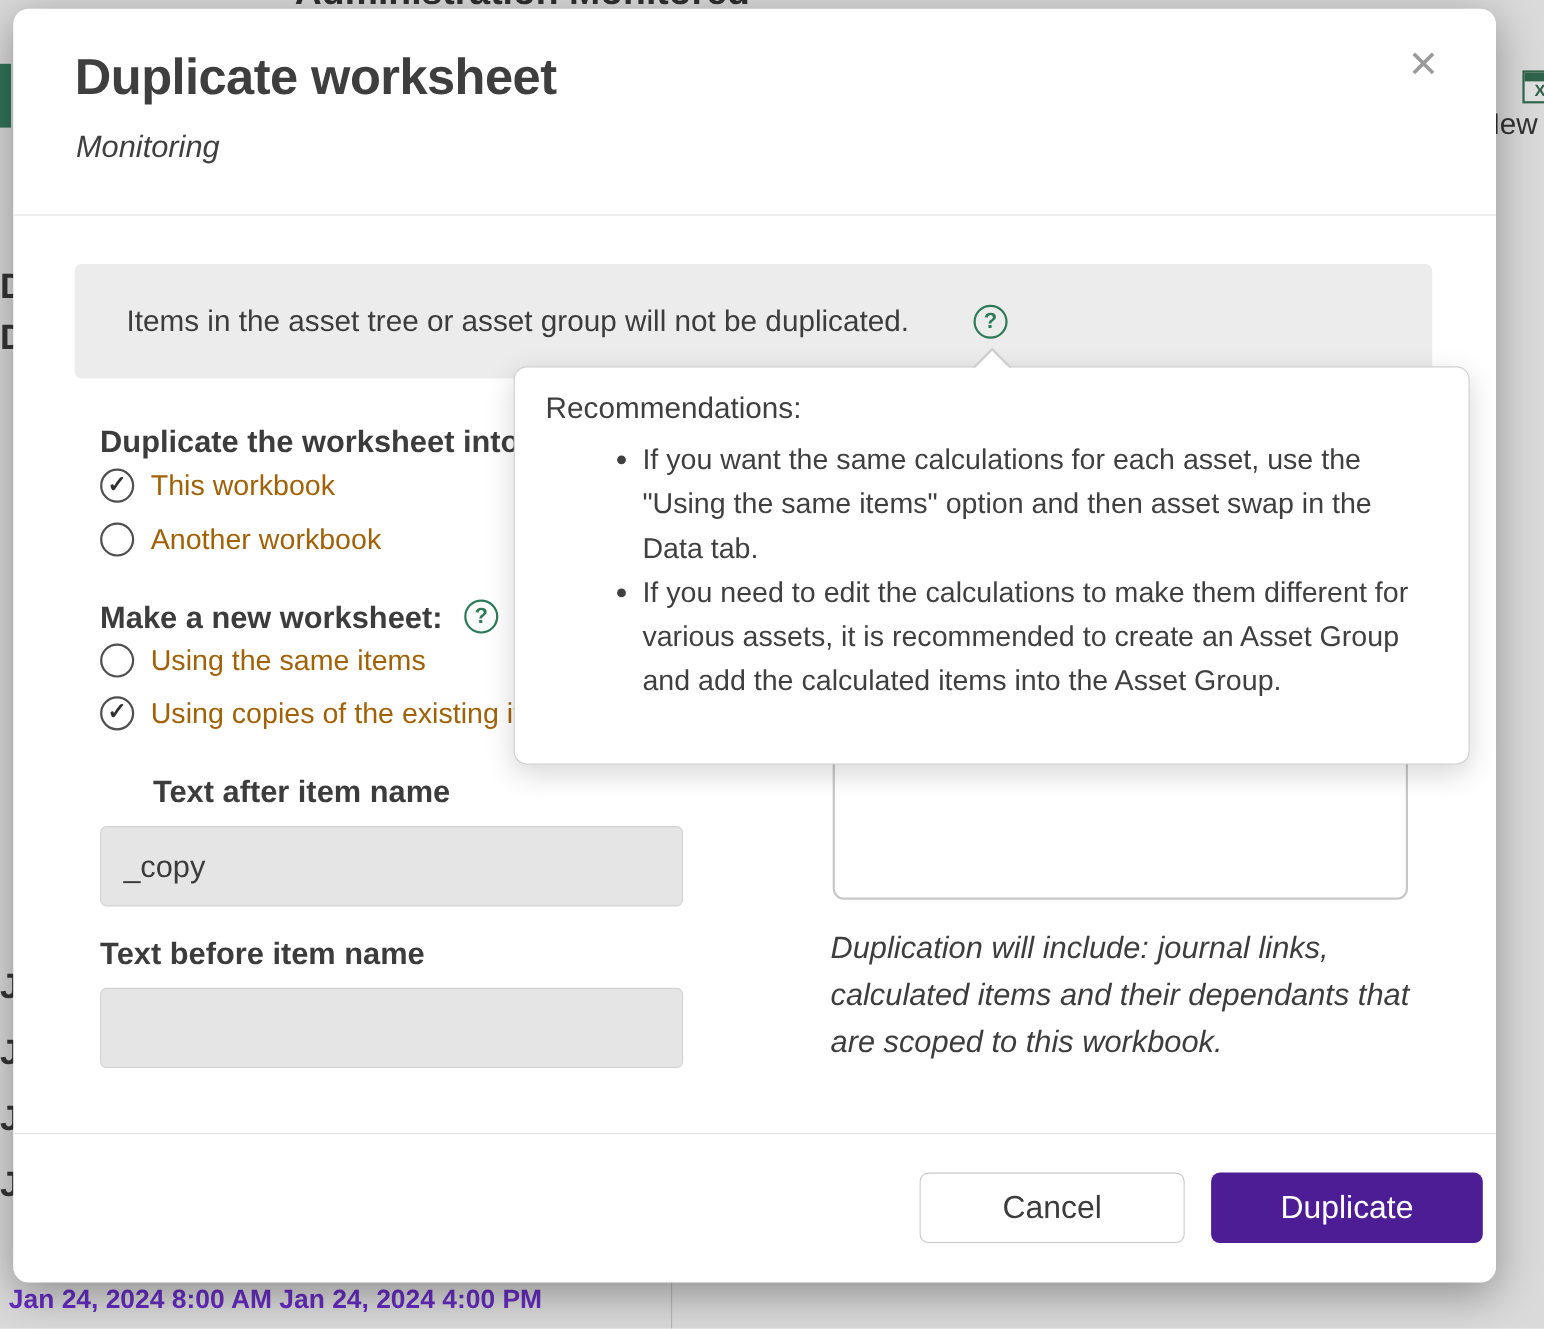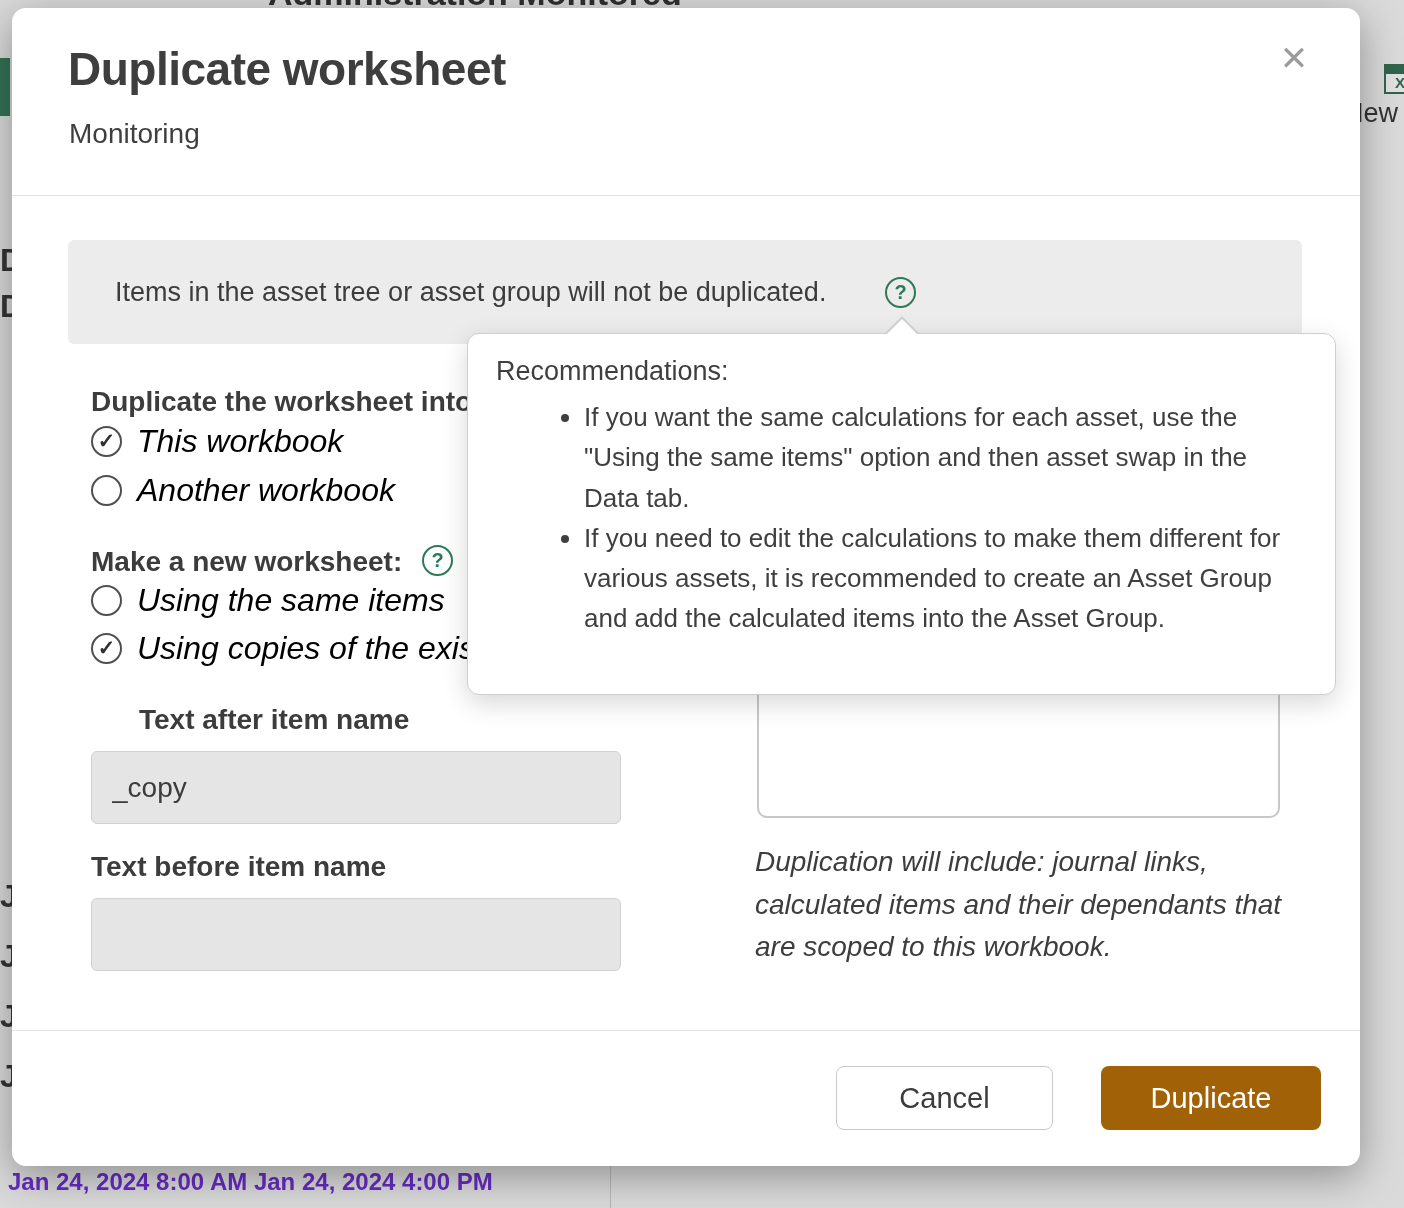--- a/index.html
+++ b/index.html
@@ -25,21 +25,21 @@
 
   
   .modal {
     position:absolute; left:12px; top:8px; width:1348px; height:1158px;
     background:#fff; border-radius:14px; z-index:10;
     box-shadow:0 10px 40px rgba(0,0,0,0.35);
   }
   .modal > * { position:absolute; }
 
   .m-title { left:56px; top:34px; font-size:46px; font-weight:700; color:#3e3e3e; letter-spacing:-0.5px; white-space:nowrap; }
-  .m-subtitle { left:57px; top:110px; font-size:28px; color:#3f3f3f; }
+  .m-subtitle { left:57px; top:110px; font-size:28px; font-style:italic; color:#3f3f3f; }
   .m-close { left:1258px; top:26px; width:48px; height:48px; font-size:34px; color:#9b9b9b;
              display:flex; align-items:center; justify-content:center; cursor:pointer; }
   .m-divider { left:0; top:187px; width:1348px; height:1px; background:#e3e3e3; }
 
   .banner { left:56px; top:232px; width:1234px; height:104px; background:#ececec; border-radius:6px;
             display:flex; align-items:center; padding-left:47px; }
   .banner-text { font-size:27px; color:#3c3c3c; width:752px; }
   .help-icon { width:31px; height:31px; border:2.5px solid #2c7a57; border-radius:50%; color:#2c7a57;
                font-weight:700; font-size:20px; display:flex; align-items:center; justify-content:center;
                flex:0 0 auto; background:#fff0; cursor:pointer; }
@@ -50,37 +50,37 @@
   .lbl-newws { left:79px; top:538px; }
   .help-newws { left:410px; top:537px; }
   .lbl-after { left:79px; top:696px;margin-left:48px; }
   .lbl-before { left:79px; top:843px; }
 
   .radio-row { left:79px; display:flex; align-items:center; gap:15px; height:34px; cursor:pointer; }
   .rr-1 { top:416px; } .rr-2 { top:465px; } .rr-3 { top:575px; } .rr-4 { top:623px; }
   .radio-circle { width:31px; height:31px; border:2.5px solid #4f4f4f; border-radius:50%;
                   display:flex; align-items:center; justify-content:center; flex:0 0 auto; }
   .radio-check { font-size:21px; font-weight:700; color:#2f2f2f; line-height:1; margin-top:-2px; }
-  .radio-label { font-size:32px; color:#000000; white-space:nowrap;font-style:italic; }
+  .radio-label { font-size:26px; color:#a16207; white-space:nowrap; }
 
   .text-input { width:530px; height:73px; border:1px solid #d2d2d2; border-radius:6px;
                 font-size:28px; color:#3c3c3c; padding:0 20px; background:#e5e5e5; font-family:inherit; }
   .in-after { left:79px; top:743px; }
   .in-before { left:79px; top:890px; }
 
   .right-box { left:745px; top:537px; width:523px; height:273px; border:2px solid #c7c7c7;
                border-radius:10px; background:#fff; resize:none; z-index:12; font-family:inherit; font-size:26px; padding:14px 18px; color:#3c3c3c; }
 
   .note { left:743px; top:833px; width:530px; font-size:28px; font-style:italic; color:#3d3d3d; line-height:1.52; }
 
   .f-divider { left:0; top:1022px; width:1348px; height:1px; background:#e3e3e3; }
   .btn { height:64px; border-radius:8px; font-size:29px; display:flex; align-items:center;
          justify-content:center; cursor:pointer; font-family:inherit; }
-  .btn-cancel { left:824px; top:1058px; width:217px; background:#fff; border:1px solid #c9c9c9; color:#3c3c3c; }
-  .btn-duplicate { left:1089px; top:1058px; width:220px; background:#a16207; border:none; color:#fff; }
+  .btn-cancel { left:824px; top:1058px; width:241px; background:#fff; border:1px solid #c9c9c9; color:#3c3c3c; }
+  .btn-duplicate { left:1089px; top:1058px; width:247px; background:#4c1d95; border:none; color:#fff; }
 
   
   .tooltip { left:455px; top:325px; width:869px; height:362px; background:#fff;
              border:1px solid #cfcfcf; border-radius:12px; z-index:30;
              box-shadow:0 8px 26px rgba(0,0,0,0.16); padding:22px 26px 0 28px; }
   .tooltip::before { content:""; position:absolute; left:416px; top:-18px;
              border-left:18px solid transparent; border-right:18px solid transparent;
              border-bottom:18px solid #cfcfcf; }
   .tooltip::after { content:""; position:absolute; left:418px; top:-15px;
              border-left:16px solid transparent; border-right:16px solid transparent;

